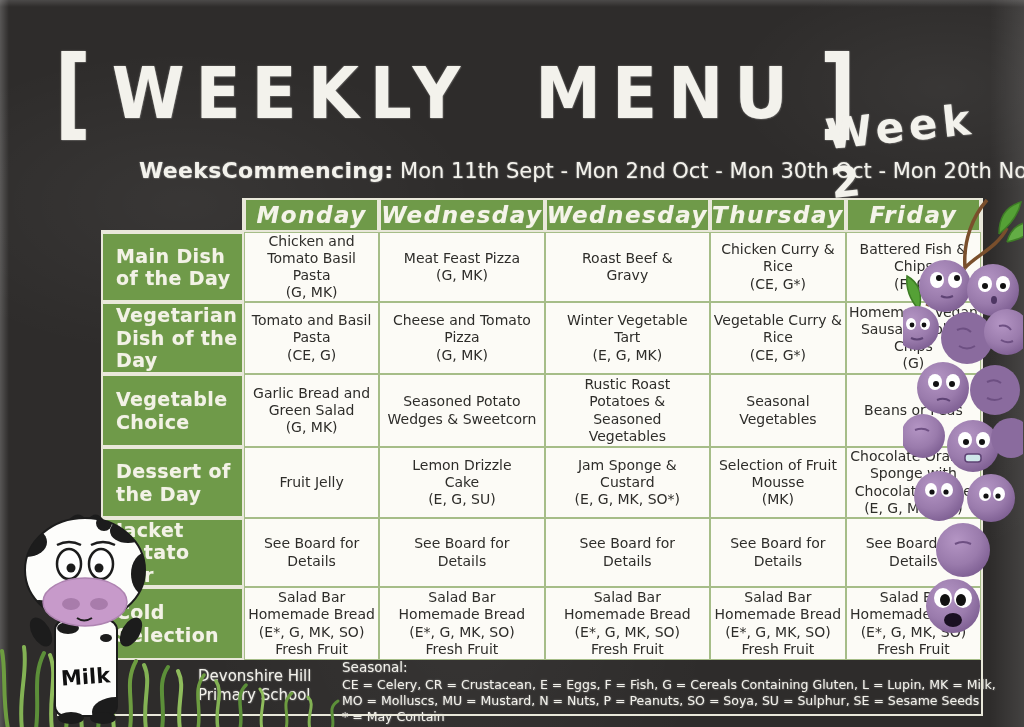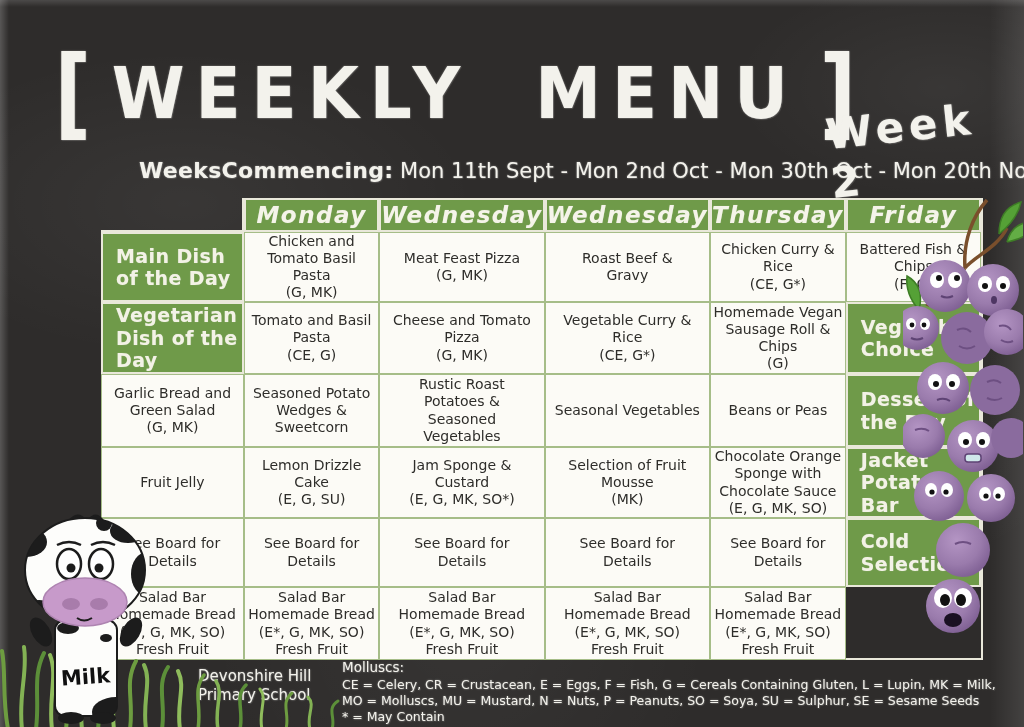--- a/index.html
+++ b/index.html
@@ -27,21 +27,21 @@
   .title-text { font-size:66px; font-weight:bold; letter-spacing:11px; word-spacing:30px; white-space:nowrap; transform:scaleY(1.08); }
   .week-label { position:absolute; left:828px; top:100px; font-size:42px; font-weight:bold; letter-spacing:5px; transform:rotate(-6deg); }
 
   .logo { position:absolute; left:858px; top:44px; width:140px; height:78px; }
 
   .subtitle { position:absolute; left:139px; top:158px; width:880px; font-size:21px; white-space:nowrap; }
   .subtitle b { font-size:22px; letter-spacing:.3px; }
 
   
   .menu-table {
-    position:absolute; left:57px; top:198px; width:926px; height:462px;
+    position:absolute; left:57px; top:198px; width:926px; height:518px;
     display:grid;
     grid-template-columns:143px repeat(5, 1fr);
     grid-template-rows:34px 70px 72px 73px 71px 69px 73px;
     border-right:2px solid #e9e8da; border-bottom:2px solid #e9e8da;
     z-index:1;
     padding-left:44px;
   }
   .corner { background:transparent; border:none; border-right:2px solid #e9e8da; border-bottom:2px solid #e9e8da; }
   .th {
     background:#6f9a49; color:#f5f4e9; border:2px solid #e9e8da;
@@ -115,20 +115,23 @@
 
     <div class="rl">Vegetarian
 Dish of the
 Day</div>
     <div class="td">Tomato and Basil
 Pasta
 (CE, G)</div>
     <div class="td">Cheese and Tomato
 Pizza
 (G, MK)</div>
+    <div class="td">Winter Vegetable
+Tart
+(E, G, MK)</div>
     <div class="td">Vegetable Curry &amp;
 Rice
 (CE, G*)</div>
     <div class="td">Homemade Vegan
 Sausage Roll &amp;
 Chips
 (G)</div>
 
     <div class="rl">Vegetable
 Choice</div>
@@ -195,21 +198,21 @@
 Fresh Fruit</div>
     <div class="td">Salad Bar
 Homemade Bread
 (E*, G, MK, SO)
 Fresh Fruit</div>
   </div>
 
   <div class="school-name chalk">Devonshire Hill
 Primary School</div>
   <div class="allergens chalk">
-    <div class="line a-title">Molluscs:</div>
+    <div class="line a-title">Seasonal:</div>
     <div class="line">CE = Celery, CR = Crustacean, E = Eggs, F = Fish, G = Cereals Containing Gluten, L = Lupin, MK = Milk,</div>
     <div class="line">MO = Molluscs, MU = Mustard, N = Nuts, P = Peanuts, SO = Soya, SU = Sulphur, SE = Sesame Seeds</div>
     <div class="line">* = May Contain</div>
   </div>
 
   <svg class="grass" width="345" height="92" viewBox="0 0 345 92">
     <g stroke-linecap="round" fill="none">
       <path d="M8,92 C2,60 6,34 2,14" stroke="#6d9c40" stroke-width="4"></path>
       <path d="M22,92 C18,58 28,36 24,10" stroke="#83b254" stroke-width="4"></path>
       <path d="M36,92 C40,60 32,40 44,16" stroke="#5c8f39" stroke-width="4"></path>

